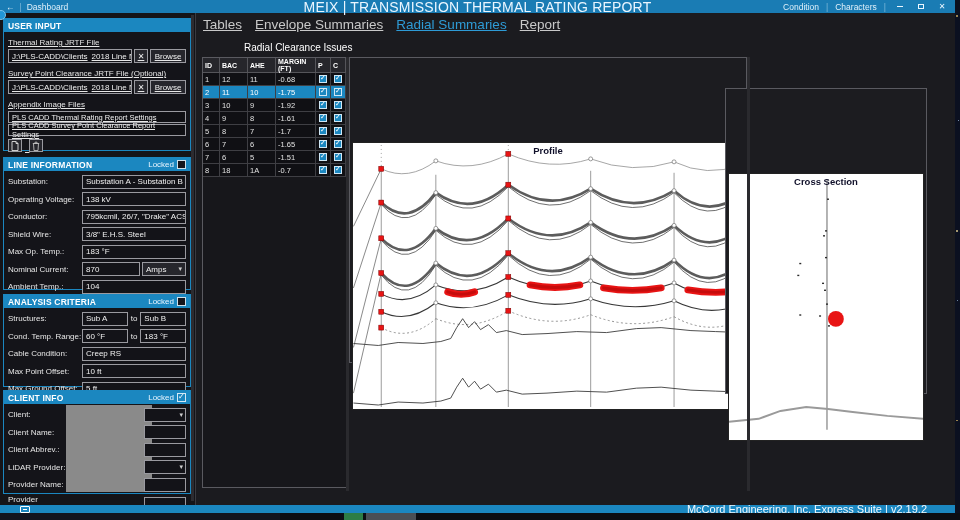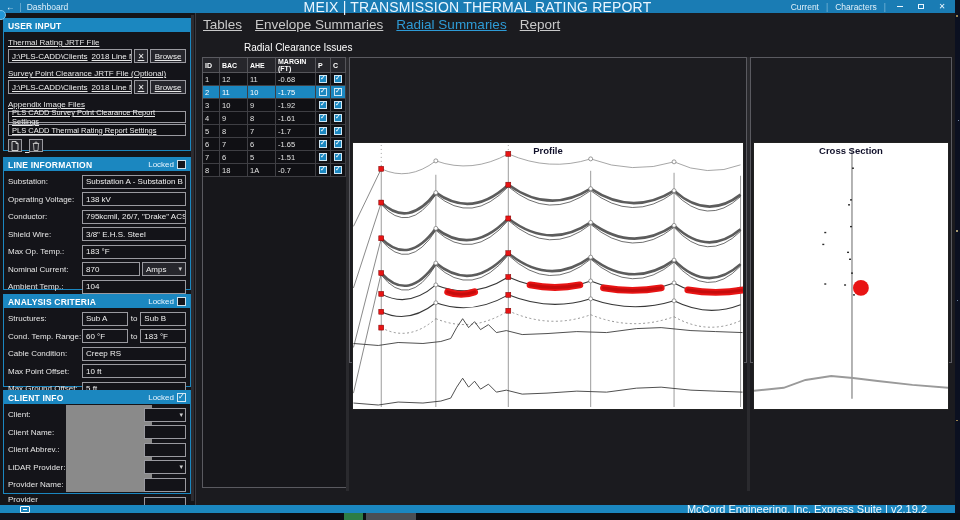--- a/index.html
+++ b/index.html
@@ -85,21 +85,21 @@
         padding-left:2px; border-right:1px solid #55555a; border-bottom:1px solid #55555a; }
   .td { background:#101014; color:#e2e2e2; font-size:7.5px; height:13px; display:flex; align-items:center;
         padding-left:2px; border-right:1px solid #3f3f44; border-bottom:1px solid #3f3f44; }
   .td.center { justify-content:center; padding-left:0; }
   .cb-mini { display:inline-block; width:8px; height:8px; background:#1b87c0; border:1px solid #cfe6f4; position:relative; }
   .cb-mini::after { content:"✓"; position:absolute; left:0; top:-2.5px; font-size:7px; color:#fff; }
 
   
   .chart-panel { position:absolute; top:44px; height:306px; background:#1c1c20; border:1px solid #5a5a60;text-decoration:underline; }
   #profile-panel { left:152px; width:398px; }
-  #cross-panel { left:553px; width:202px; }
+  #cross-panel { left:528px; width:202px;margin-top:31px; }
   .chart-white { position:absolute; left:2px; top:84px; background:#fff; border:1px solid #222; }
   #profile-white { width:392px; height:268px; }
   #cross-white { width:196px; height:268px; }
   .chart-title { position:absolute; top:2px; left:0; right:0; text-align:center; font-size:9.5px; font-weight:bold; color:#10102a; }
   .splitter { position:absolute; top:44px; height:434px; width:3px; background:#2a2a2e; }
 
   
   #statusbar { position:absolute; left:0; top:505px; width:955px; height:8px; background:#1b87c0;
                display:flex; align-items:center; }
   #statusbar .txt { margin-left:auto; padding-right:28px; font-size:11px; color:#f2faff; }
@@ -116,21 +116,21 @@
 <div id="app">
 
   <div id="titlebar">
     <div class="left">
       <span>←</span>
       <span class="tb-div">|</span>
       <span>Dashboard</span>
     </div>
     <div class="title">MEIX | TRANSMISSION THERMAL RATING REPORT</div>
     <div class="right">
-      <span>Current</span>
+      <span>Condition</span>
       <span class="tb-div">|</span>
       <span>Characters</span>
       <span class="tb-div">|</span>
       <span class="win-btn">
           <span class="min-glyph"></span>
         </span>
       <span class="win-btn">
           <span class="max-glyph"></span>
         </span>
       <span class="win-btn">✕</span>
@@ -160,22 +160,22 @@
         <div class="file-row">
           <div class="tinput">
             <span>J:\PLS-CADD\Clients</span>
             <span class="redact" style="width:60px; margin:0 2px;"></span>
             <span>2018 Line N</span>
           </div>
           <span class="btn xbtn">✕</span>
           <span class="btn browse">Browse</span>
         </div>
         <div class="lbl" style="margin-top:6px; margin-bottom:2px;">Appendix Image Files</div>
+        <div class="appendix-item">PLS CADD Thermal Rating Report Settings</div>
         <div class="appendix-item">PLS CADD Survey Point Clearance Report Settings</div>
-        <div class="appendix-item">PLS CADD Thermal Rating Report Settings</div>
         <span class="icon-btn">
           <svg width="8" height="10" viewBox="0 0 8 10">
             <path d="M1 0.5 H5 L7 2.5 V9.5 H1 Z" fill="none" stroke="#e0e0e0" stroke-width="0.9"></path>
             <path d="M5 0.5 V2.5 H7" fill="none" stroke="#e0e0e0" stroke-width="0.9"></path>
           </svg>
         </span>
         <span class="icon-btn">
           <svg width="8" height="10" viewBox="0 0 8 10">
             <path d="M1.5 2.5 H6.5 L6 9.5 H2 Z" fill="none" stroke="#bdbdbd" stroke-width="0.9"></path>
             <path d="M0.8 2.5 H7.2 M3 2.5 V1.2 H5 V2.5" fill="none" stroke="#bdbdbd" stroke-width="0.9"></path>

